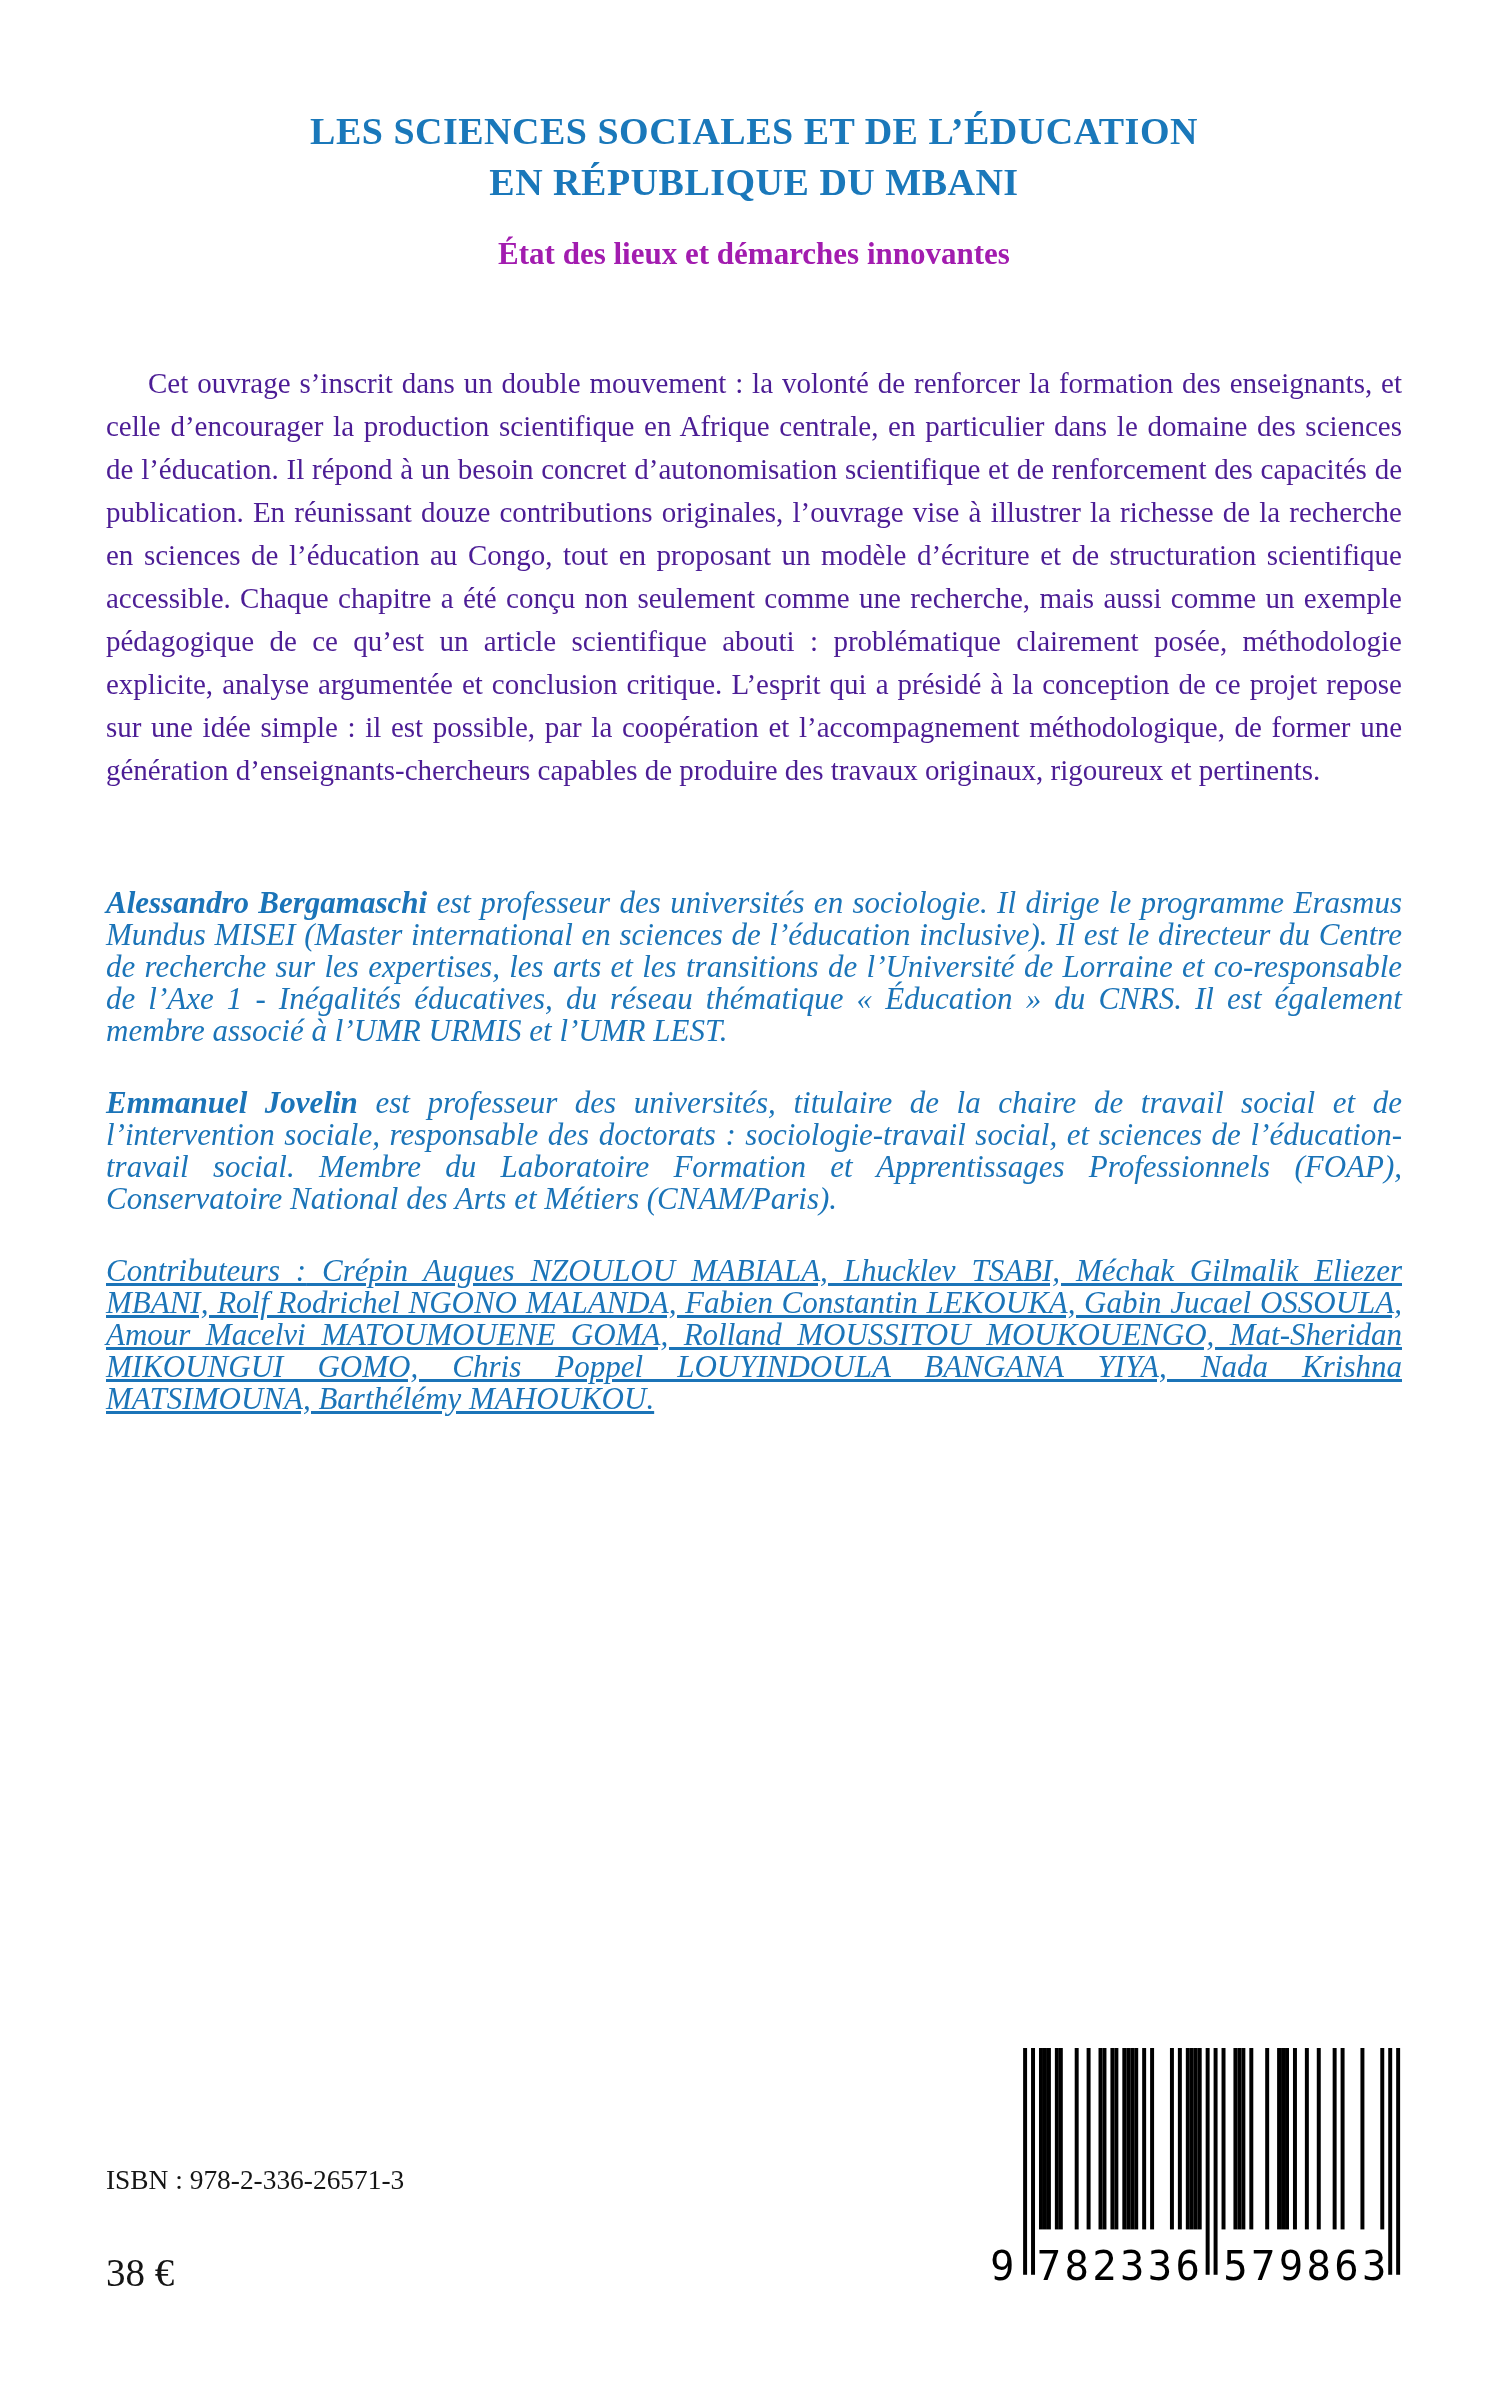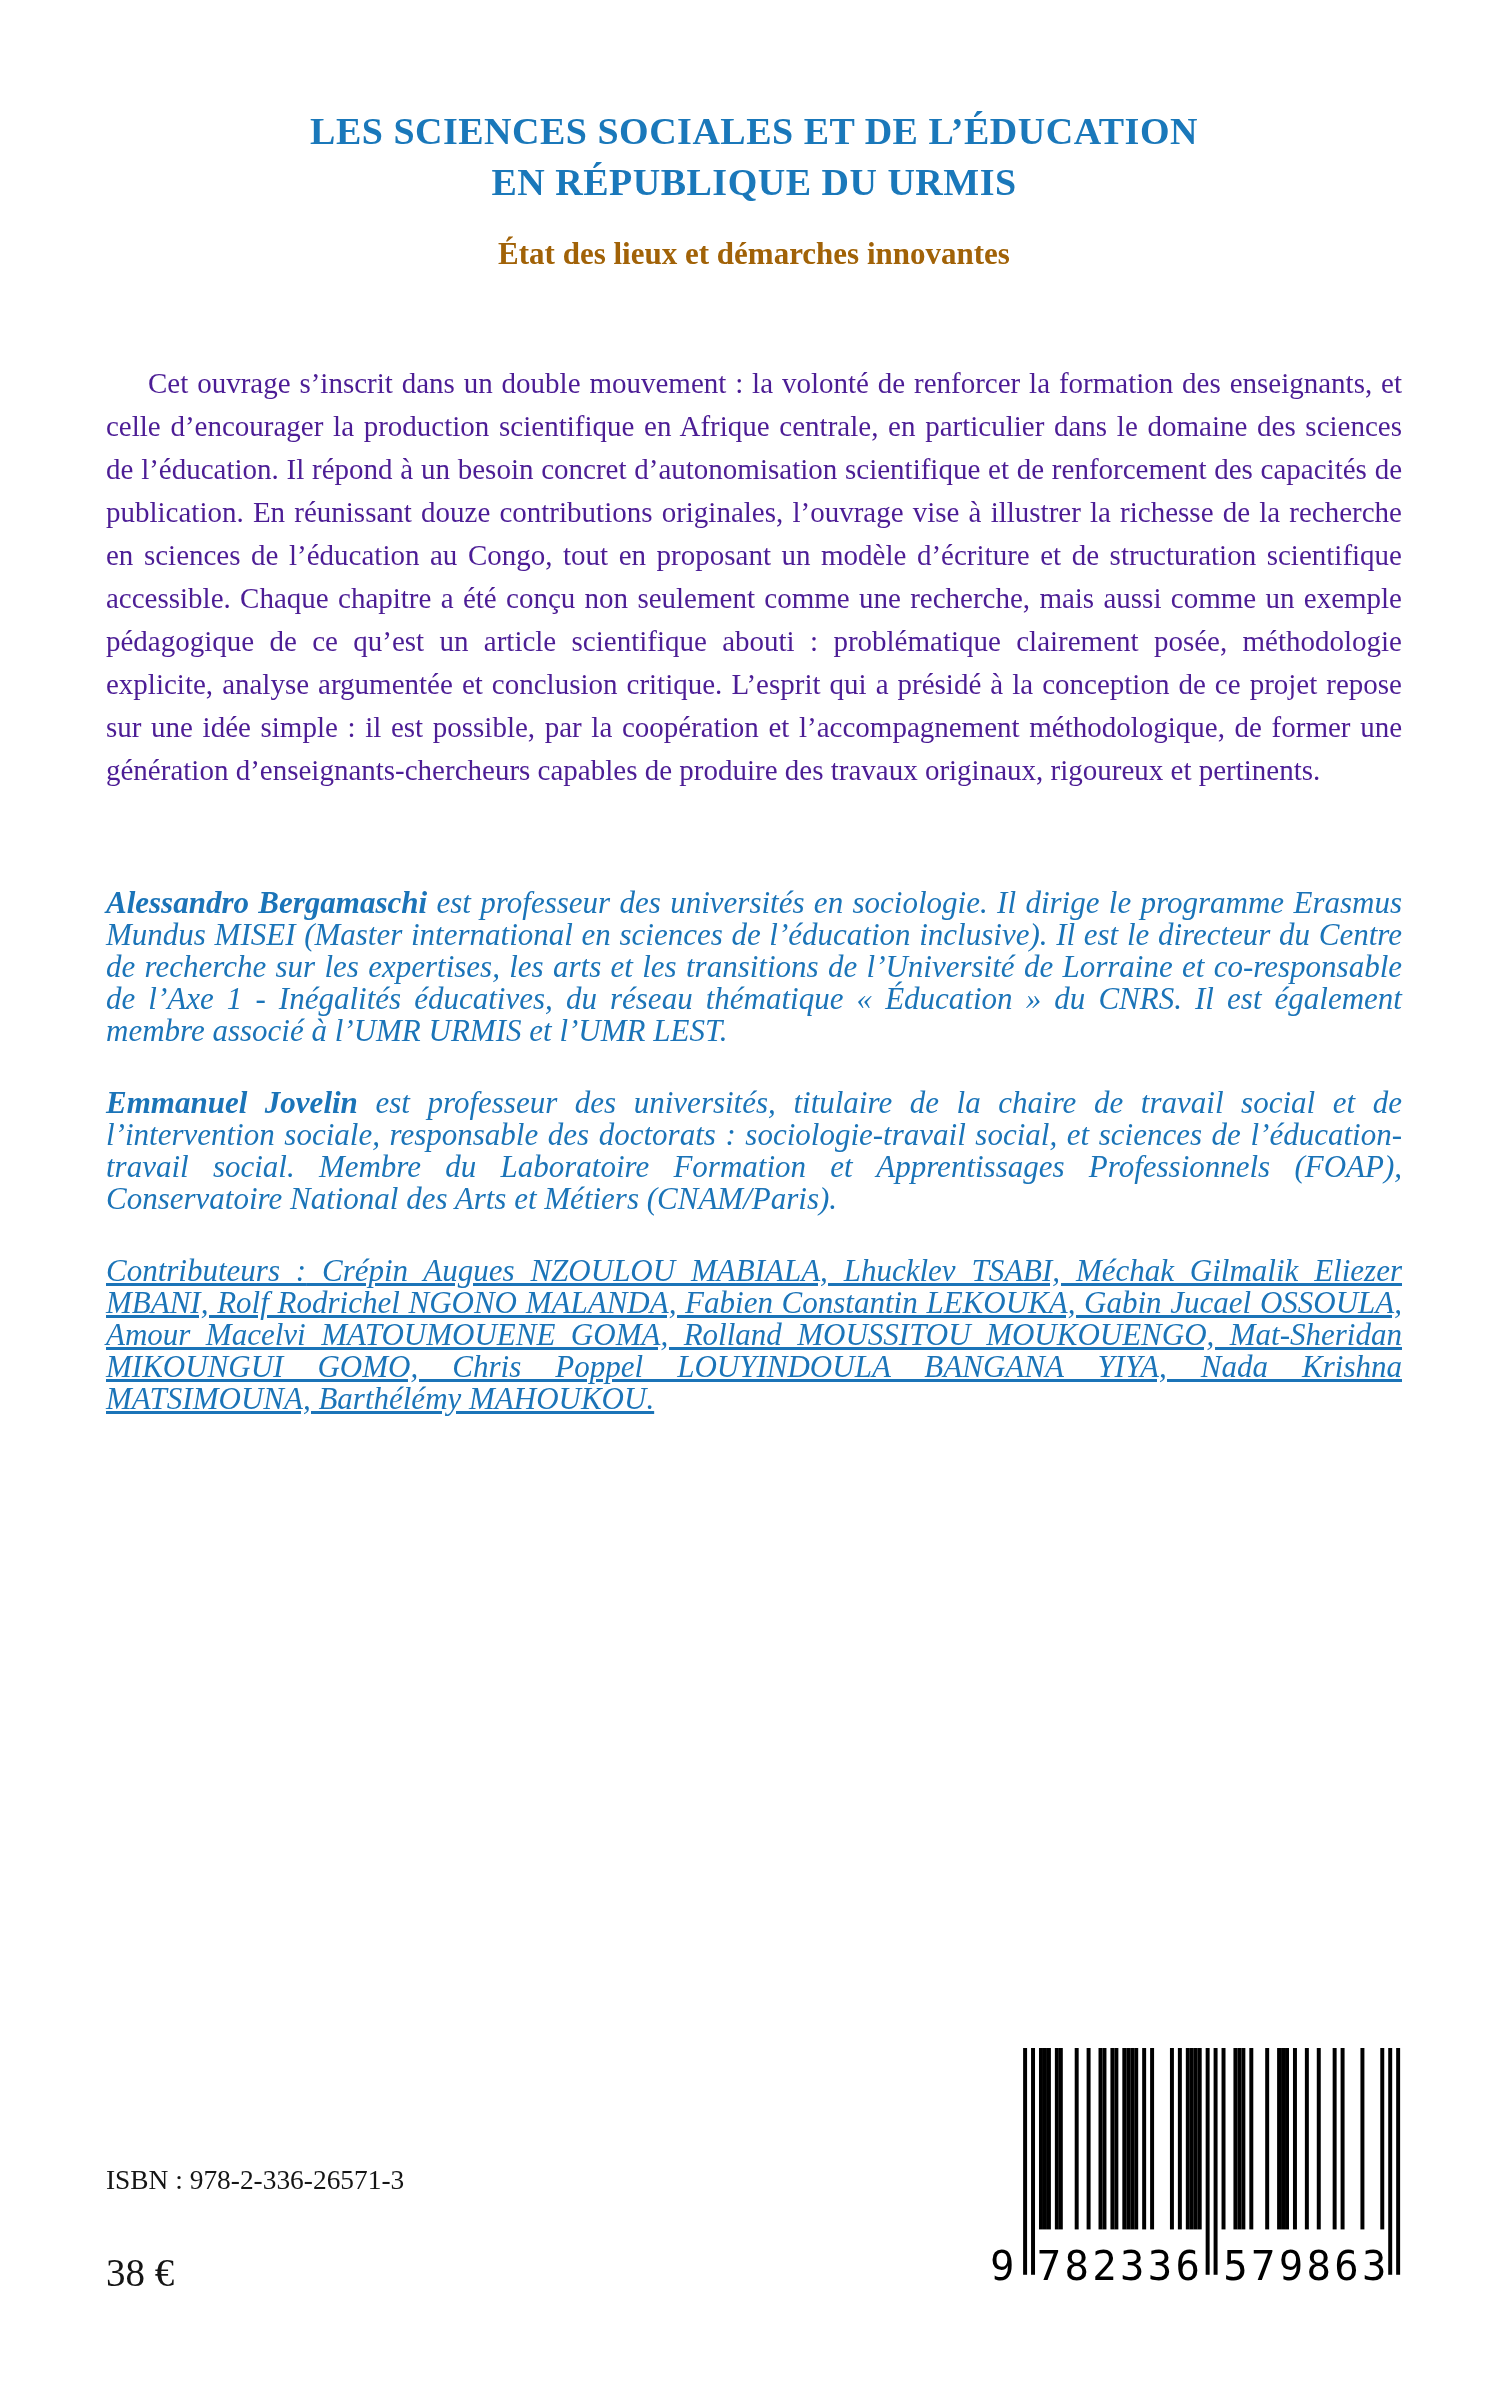--- a/index.html
+++ b/index.html
@@ -28,21 +28,21 @@
   .book-title {
     margin: 0;
     color: #1a78ba;
     font-size: 38px;
     line-height: 51px;
     font-weight: 700;
     letter-spacing: 0.5px;
   }
   .book-subtitle {
     margin: 26.5px 0 0 0;
-    color: #a16207;
+    color: #a21caf;
     font-size: 31px;
     line-height: 38px;
     font-weight: 700;
   }
   .synopsis {
     margin: 89px 0 0 0;
     color: #4c1d95;
     font-size: 29px;
     line-height: 43px;
     text-align: justify;
@@ -93,21 +93,21 @@
 </style>
 </head>
 <body>
 
 <div class="page">
   <div class="content">
 
     <header class="title-block">
       <h1 class="book-title">
         <span>LES SCIENCES SOCIALES ET DE L’ÉDUCATION</span><br>
-        <span>EN RÉPUBLIQUE DU URMIS</span>
+        <span>EN RÉPUBLIQUE DU MBANI</span>
       </h1>
       <h2 class="book-subtitle">État des lieux et démarches innovantes</h2>
     </header>
 
     <p class="synopsis">Cet ouvrage s’inscrit dans un double mouvement : la volonté de renforcer la formation des enseignants, et celle d’encourager la production scientifique en Afrique centrale, en particulier dans le domaine des sciences de l’éducation. Il répond à un besoin concret d’autonomisation scientifique et de renforcement des capacités de publication. En réunissant douze contributions originales, l’ouvrage vise à illustrer la richesse de la recherche en sciences de l’éducation au Congo, tout en proposant un modèle d’écriture et de structuration scientifique accessible. Chaque chapitre a été conçu non seulement comme une recherche, mais aussi comme un exemple pédagogique de ce qu’est un article scientifique abouti : problématique clairement posée, méthodologie explicite, analyse argumentée et conclusion critique. L’esprit qui a présidé à la conception de ce projet repose sur une idée simple : il est possible, par la coopération et l’accompagnement méthodologique, de former une génération d’enseignants-chercheurs capables de produire des travaux originaux, rigoureux et pertinents.</p>
 
     <div class="bios">
       <p class="bio"><span class="bio-name">Alessandro Bergamaschi</span><span> est professeur des universités en sociologie. Il dirige le programme Erasmus Mundus MISEI (Master international en sciences de l’éducation inclusive). Il est le directeur du Centre de recherche sur les expertises, les arts et les transitions de l’Université de Lorraine et co-responsable de l’Axe 1 - Inégalités éducatives, du réseau thématique « Éducation » du CNRS. Il est également membre associé à l’UMR URMIS et l’UMR LEST.</span></p>
       <p class="bio"><span class="bio-name">Emmanuel Jovelin</span><span> est professeur des universités, titulaire de la chaire de travail social et de l’intervention sociale, responsable des doctorats : sociologie-travail social, et sciences de l’éducation-travail social. Membre du Laboratoire Formation et Apprentissages Professionnels (FOAP), Conservatoire National des Arts et Métiers (CNAM/Paris).</span></p>
       <p class="bio contributors"><span>Contributeurs :</span><span> Crépin Augues NZOULOU MABIALA, Lhucklev TSABI, Méchak Gilmalik Eliezer MBANI, Rolf Rodrichel NGONO MALANDA, Fabien Constantin LEKOUKA, Gabin Jucael OSSOULA, Amour Macelvi MATOUMOUENE GOMA, Rolland MOUSSITOU MOUKOUENGO, Mat-Sheridan MIKOUNGUI GOMO, Chris Poppel LOUYINDOULA BANGANA YIYA, Nada Krishna MATSIMOUNA, Barthélémy MAHOUKOU.</span></p>

